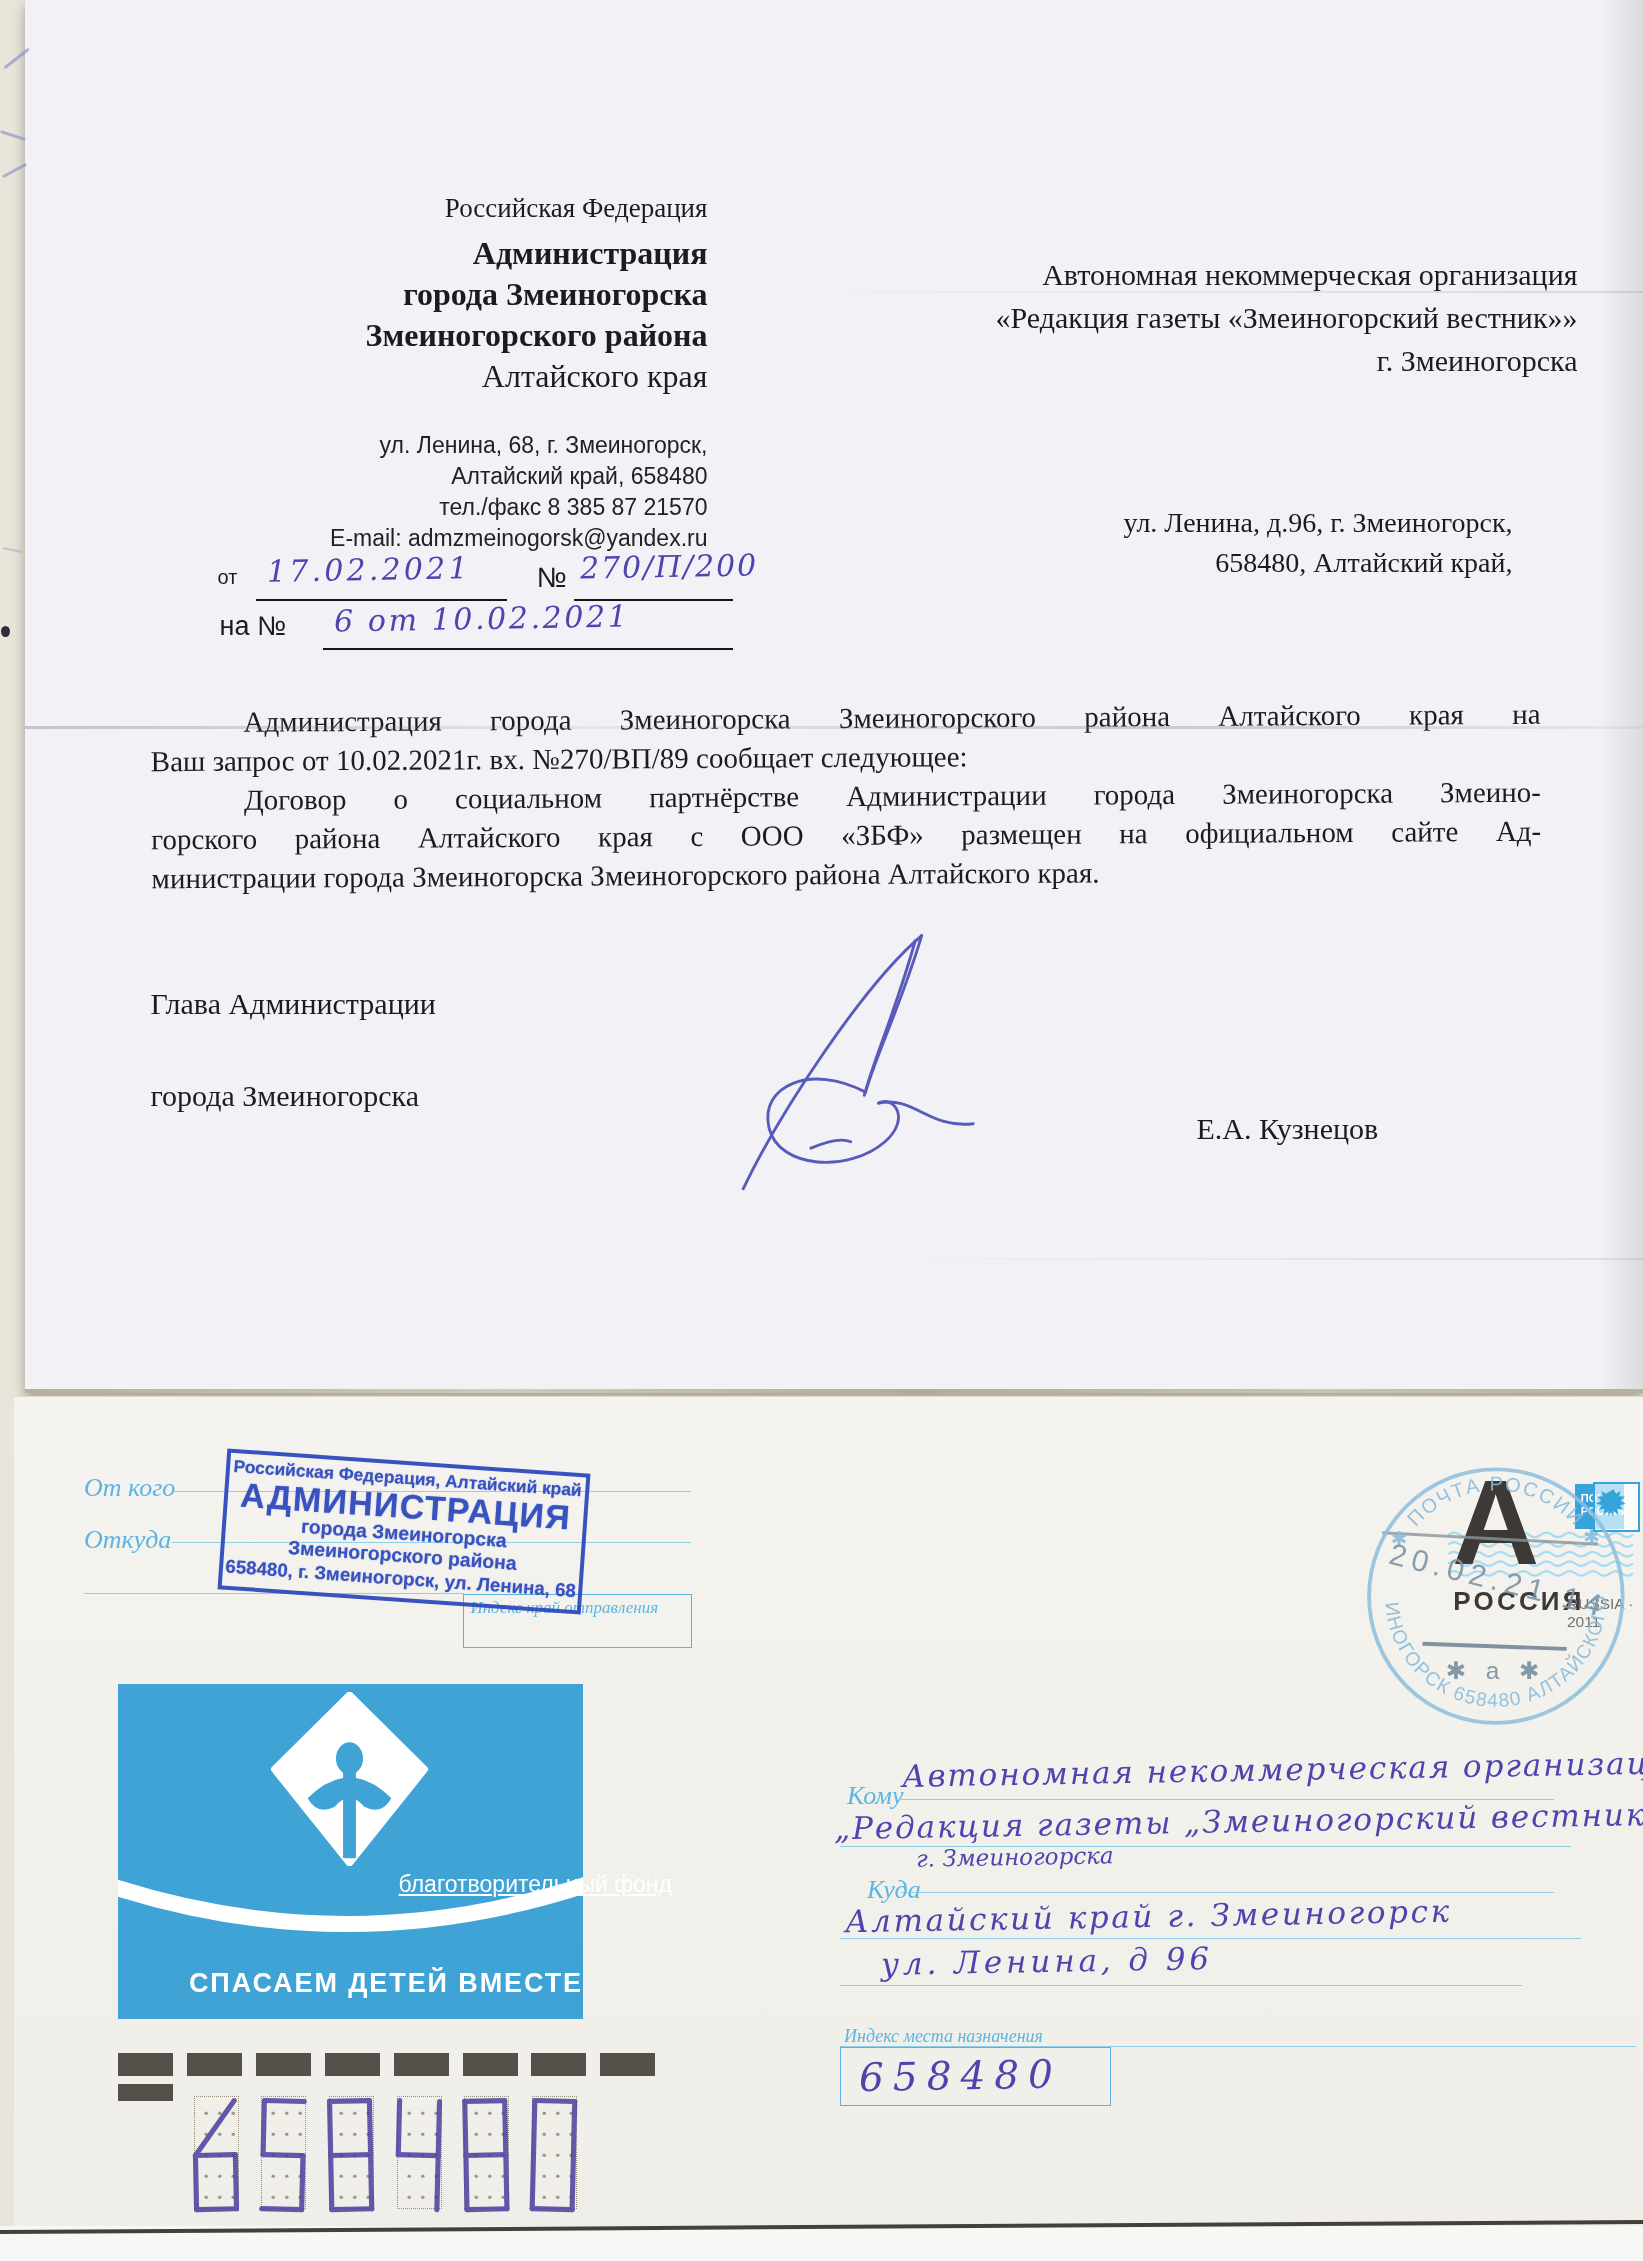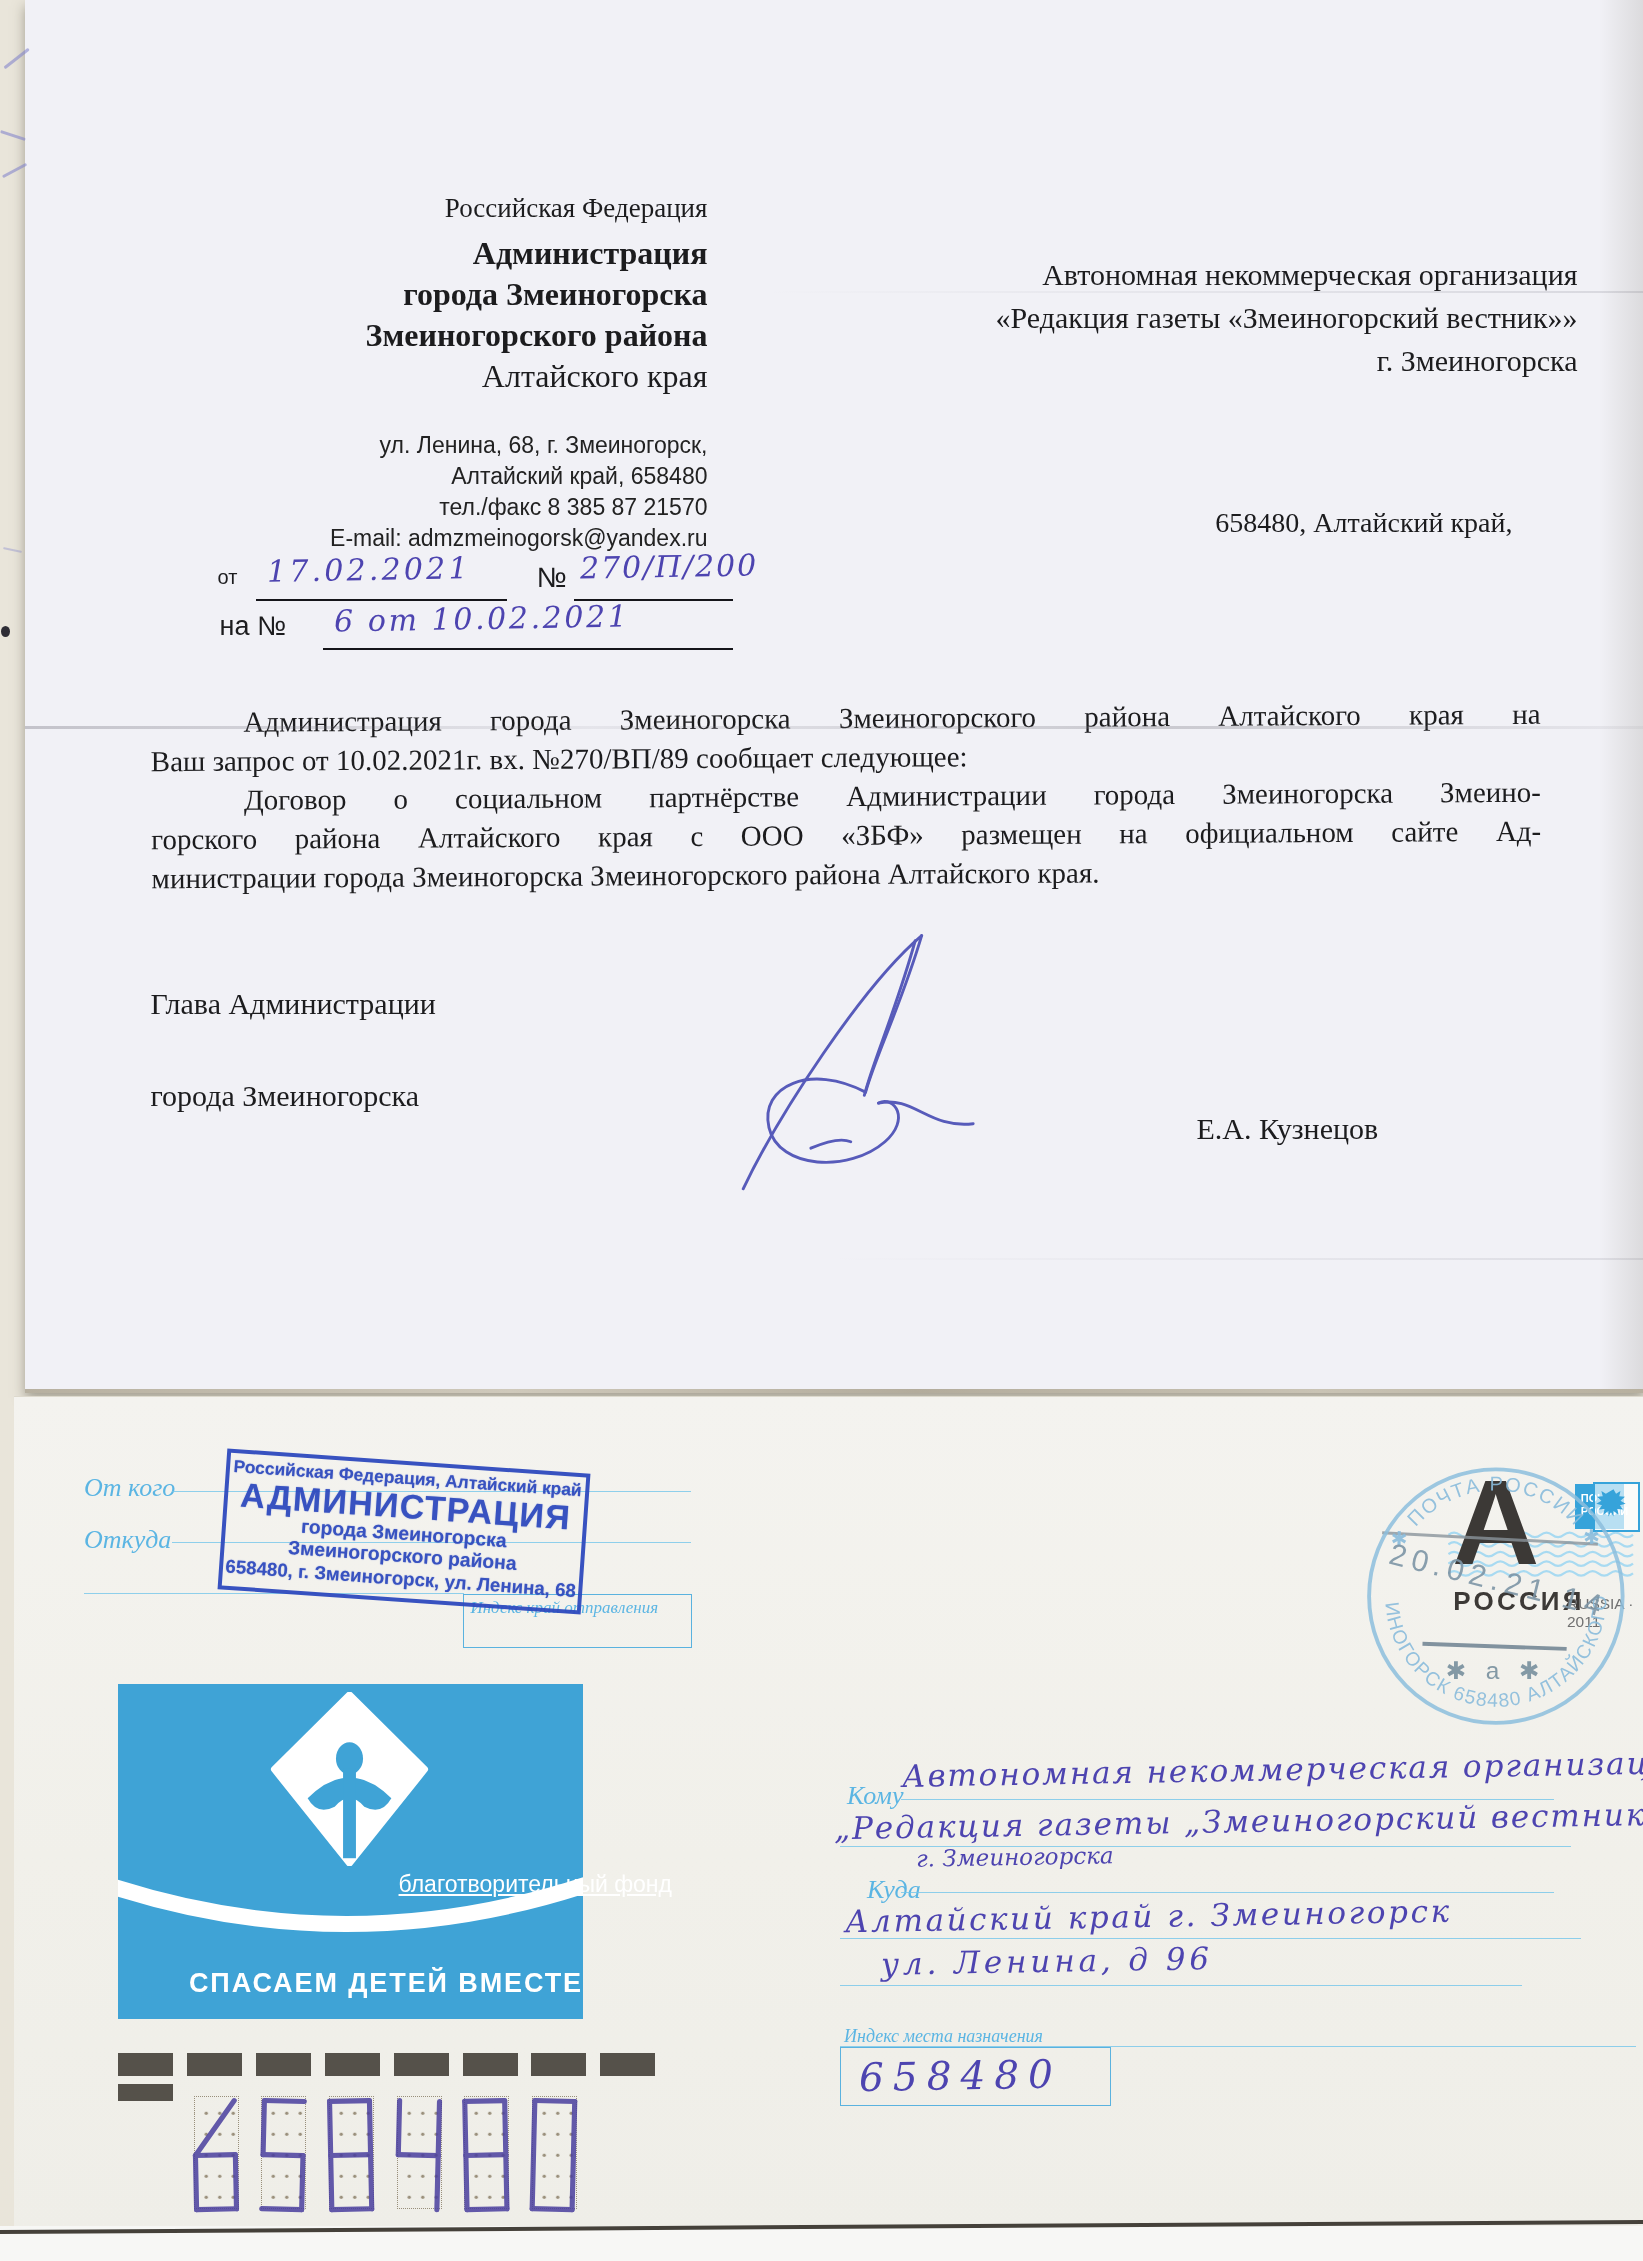--- a/index.html
+++ b/index.html
@@ -63,20 +63,21 @@
     <span class="abs sans" style="left:195px;top:611px;font-size:27px;">на №</span>
     <span class="abs hw" style="left:309px;top:601px;font-size:30px;letter-spacing:2.6px;">6 от 10.02.2021</span>
     <div class="abs" style="left:298px;top:648px;width:410px;border-top:2.6px solid #15151a;"></div>
 
     <div class="abs center" style="left:741px;top:253px;width:812px;font-size:30px;line-height:43px;">
       <div>Автономная некоммерческая организация</div>
       <div>«Редакция газеты «Змеиногорский вестник»»</div>
       <div>г. Змеиногорска</div>
     </div>
     <div class="abs center" style="left:844px;top:503px;width:644px;font-size:28px;line-height:40px;">
+      <div>ул. Ленина, д.96, г. Змеиногорск,</div>
       <div>658480, Алтайский край,</div>
     </div>
 
     <div class="abs" style="left:126px;top:699px;width:1390px;font-size:29px;line-height:39px;transform:rotate(-0.35deg);">
       <div class="jline" style="text-indent:93px;">Администрация города Змеиногорска Змеиногорского района Алтайского края на</div>
       <div>Ваш запрос от 10.02.2021г. вх. №270/ВП/89 сообщает следующее:</div>
       <div class="jline" style="text-indent:93px;">Договор о социальном партнёрстве Администрации города Змеиногорска Змеино-</div>
       <div class="jline">горского района Алтайского края с ООО «ЗБФ» размещен на официальном сайте Ад-</div>
       <div>министрации города Змеиногорска Змеиногорского района Алтайского края.</div>
     </div>

